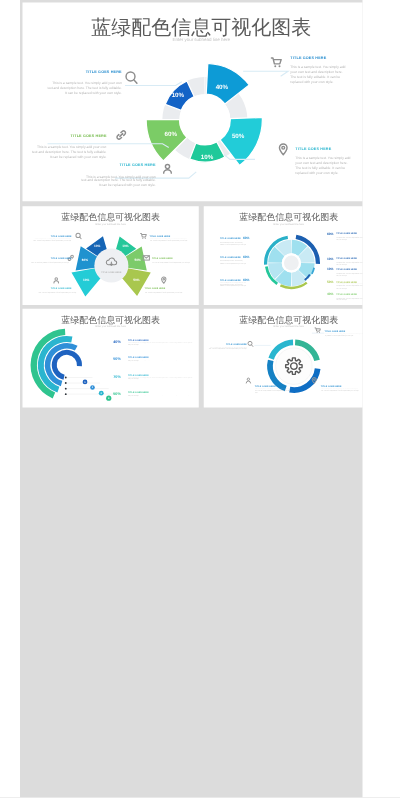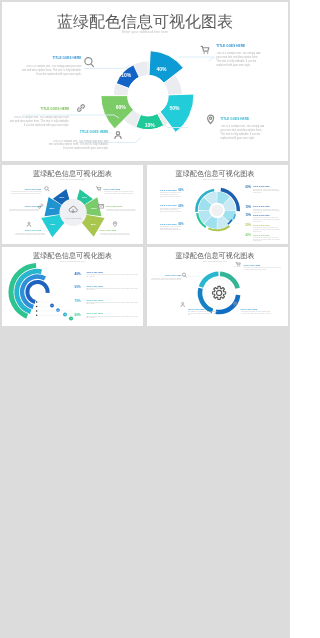--- a/index.html
+++ b/index.html
@@ -1,17 +1,17 @@
 <!DOCTYPE html>
 <html><head>
 <meta charset="utf-8">
 <style>
   html,body{margin:0;padding:0;}
   body{width:290px;height:638px;background:#fff;overflow:hidden;font-family:"Liberation Sans",sans-serif;}
-  .page{position:relative;width:290px;height:638px;background:#dcdcdc;}
+  .page{position:relative;width:290px;height:638px;background:#dcdcdc;margin-left:16px;}
   .slide{position:absolute;background:#fff;overflow:hidden;}
   svg{display:block;}
   foreignObject div{margin:0;padding:0;}
 </style>
 </head>
 <body>
 
 <div class="page">
 <div class="slide" style="left:2px;top:2px;width:286px;height:159px">
       <svg width="286" height="159" viewBox="0 0 286 159">

